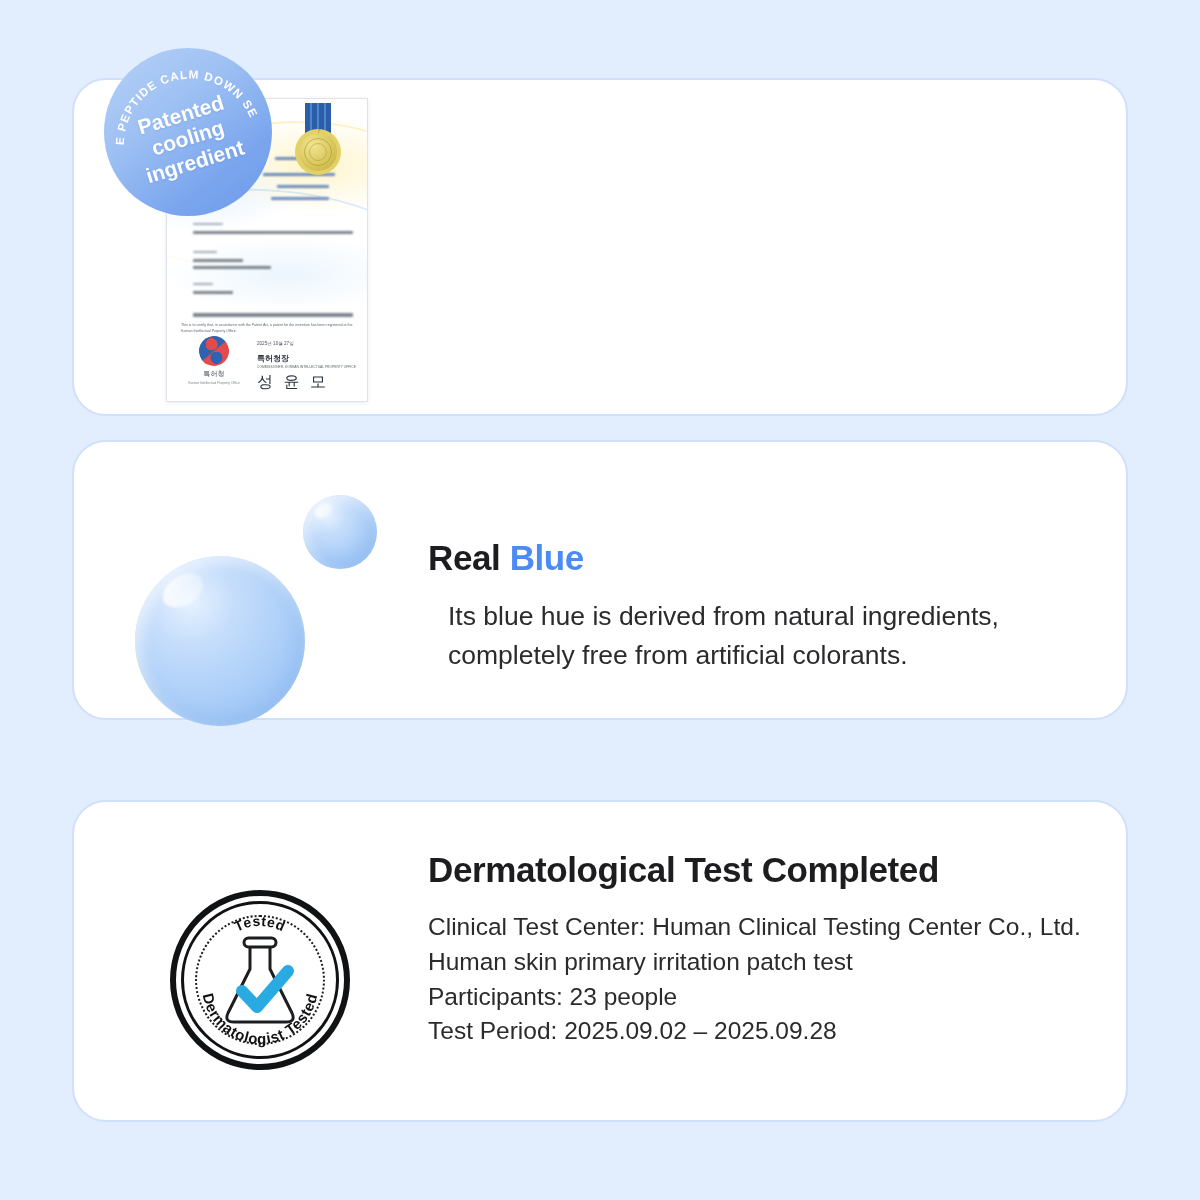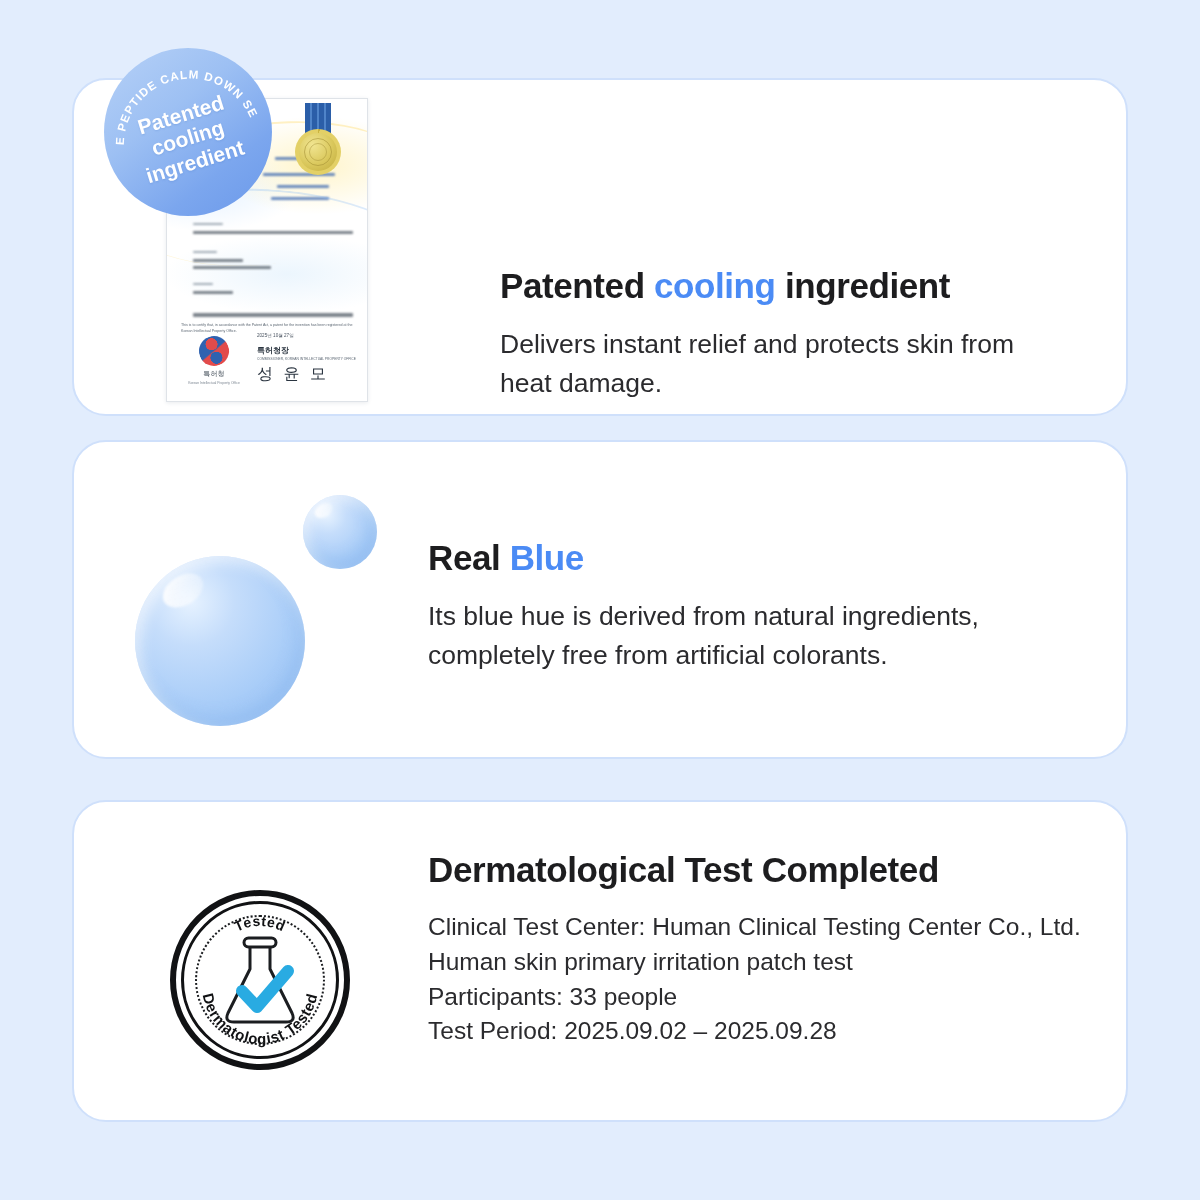--- a/index.html
+++ b/index.html
@@ -20,21 +20,21 @@
   
   .card {
     position: absolute;
     left: 72px;
     width: 1056px;
     background: #ffffff;
     border: 2px solid #cfe0fb;
     border-radius: 34px;
   }
   #card-1 { top: 78px;  height: 338px; }
-  #card-2 { top: 440px; height: 319px; }
+  #card-2 { top: 440px; height: 280px; }
   #card-3 { top: 800px; height: 322px; }
 
   
   .cert-wrap {
     position: absolute;
     left: 92px; top: 18px;
     width: 202px; height: 304px;
   }
   .cert-paper {
     position: absolute; inset: 0;
@@ -127,21 +127,21 @@
     border-radius: 50%;
     background:
       radial-gradient(circle at 50% 26%, #e24b4b 0 22%, rgba(226,75,75,0) 23%),
       radial-gradient(circle at 50% 74%, #2f62b0 0 22%, rgba(47,98,176,0) 23%),
       linear-gradient(160deg, #2f62b0 0 48%, #e24b4b 52% 100%);
     transform: rotate(-20deg);
   }
   .kipo .k1 { font-size: 7px; color: #3a4551; margin-top: 3px; letter-spacing: .2px; }
   .kipo .k2 { font-size: 3.4px; color: #7b8591; margin-top: 2px; line-height: 1.3; filter: blur(.35px); }
 
-  .cert-sign { position: absolute; left: 90px; bottom: 16px; width: 102px; }
+  .cert-sign { position: absolute; left: 90px; bottom: 8px; width: 102px; }
   .cert-sign .date { font-size: 4.6px; color: #4a5461; filter: blur(.4px); margin-bottom: 7px; }
   .cert-sign .title-ko { font-size: 8px; font-weight: bold; color: #2b3540; filter: blur(.4px); }
   .cert-sign .title-en { font-size: 3.3px; color: #5b6672; line-height: 1.35; margin-top: 1px; filter: blur(.35px); }
   .cert-sign .sig {
     margin-top: 3px;
     font-family: Liberation Sans, sans-serif;
     font-size: 16px; color: #2a3440;
     letter-spacing: 3px;
     filter: blur(.3px);
   }
@@ -307,24 +307,20 @@
         <div class="cert-sign">
           <div class="date">2025년 10월 27일</div>
           <div class="title-ko">특허청장</div>
           <div class="title-en">COMMISSIONER, KOREAN INTELLECTUAL PROPERTY OFFICE</div>
           <div class="sig">성 윤 모</div>
         </div>
 
       </div>
     </div>
 
-    <div class="copy" id="copy-1">
-      <div class="headline"><span>Patented </span><span class="hl">cooling</span><span> ingredient</span></div>
-      <div class="subcopy" style="width:530px;">Delivers instant relief and protects skin from heat damage.</div>
-    </div>
   </div>
 
   <div class="badge">
     <svg viewBox="0 0 168 168" aria-hidden="true">
       <defs>
         <path id="badgeArc" d="M 20,98 A 66,66 0 0 1 148,74" fill="none"></path>
       </defs>
       <text class="arc-text">
         <textPath href="#badgeArc" startOffset="50%" text-anchor="middle">BULE PEPTIDE CALM DOWN SERUM</textPath>
       </text>
@@ -332,33 +328,33 @@
     <div class="badge-center">
       <div>Patented</div>
       <div>cooling</div>
       <div>ingredient</div>
     </div>
   </div>
 
   <div class="card" id="card-2">
     <div class="copy" id="copy-2" style="position:absolute; left:354px; top:96px;">
       <div class="headline"><span>Real </span><span class="hl">Blue</span><span></span></div>
-      <div class="subcopy" style="width:650px;">Its blue hue is derived from natural ingredients, completely free from artificial colorants.</div>
+      <div class="subcopy" style="width:650px;margin-left:20px;">Its blue hue is derived from natural ingredients, completely free from artificial colorants.</div>
     </div>
   </div>
   <div class="drop" id="drop-big"></div>
   <div class="drop" id="drop-small"></div>
 
   <div class="card" id="card-3">
     <div class="copy" id="copy-3" style="position:absolute; left:354px; top:48px;">
       <div class="headline"><span>Dermatological Test Completed</span></div>
       <div class="detail-list">
         <div>Clinical Test Center: Human Clinical Testing Center Co., Ltd.</div>
         <div>Human skin primary irritation patch test</div>
-        <div>Participants: 33 people</div>
+        <div>Participants: 23 people</div>
         <div>Test Period: 2025.09.02 – 2025.09.28</div>
       </div>
     </div>
   </div>
 
   <div class="stamp">
     <div class="ring-outer"></div>
     <div class="ring-inner"></div>
     <div class="ring-dotted"></div>
 

